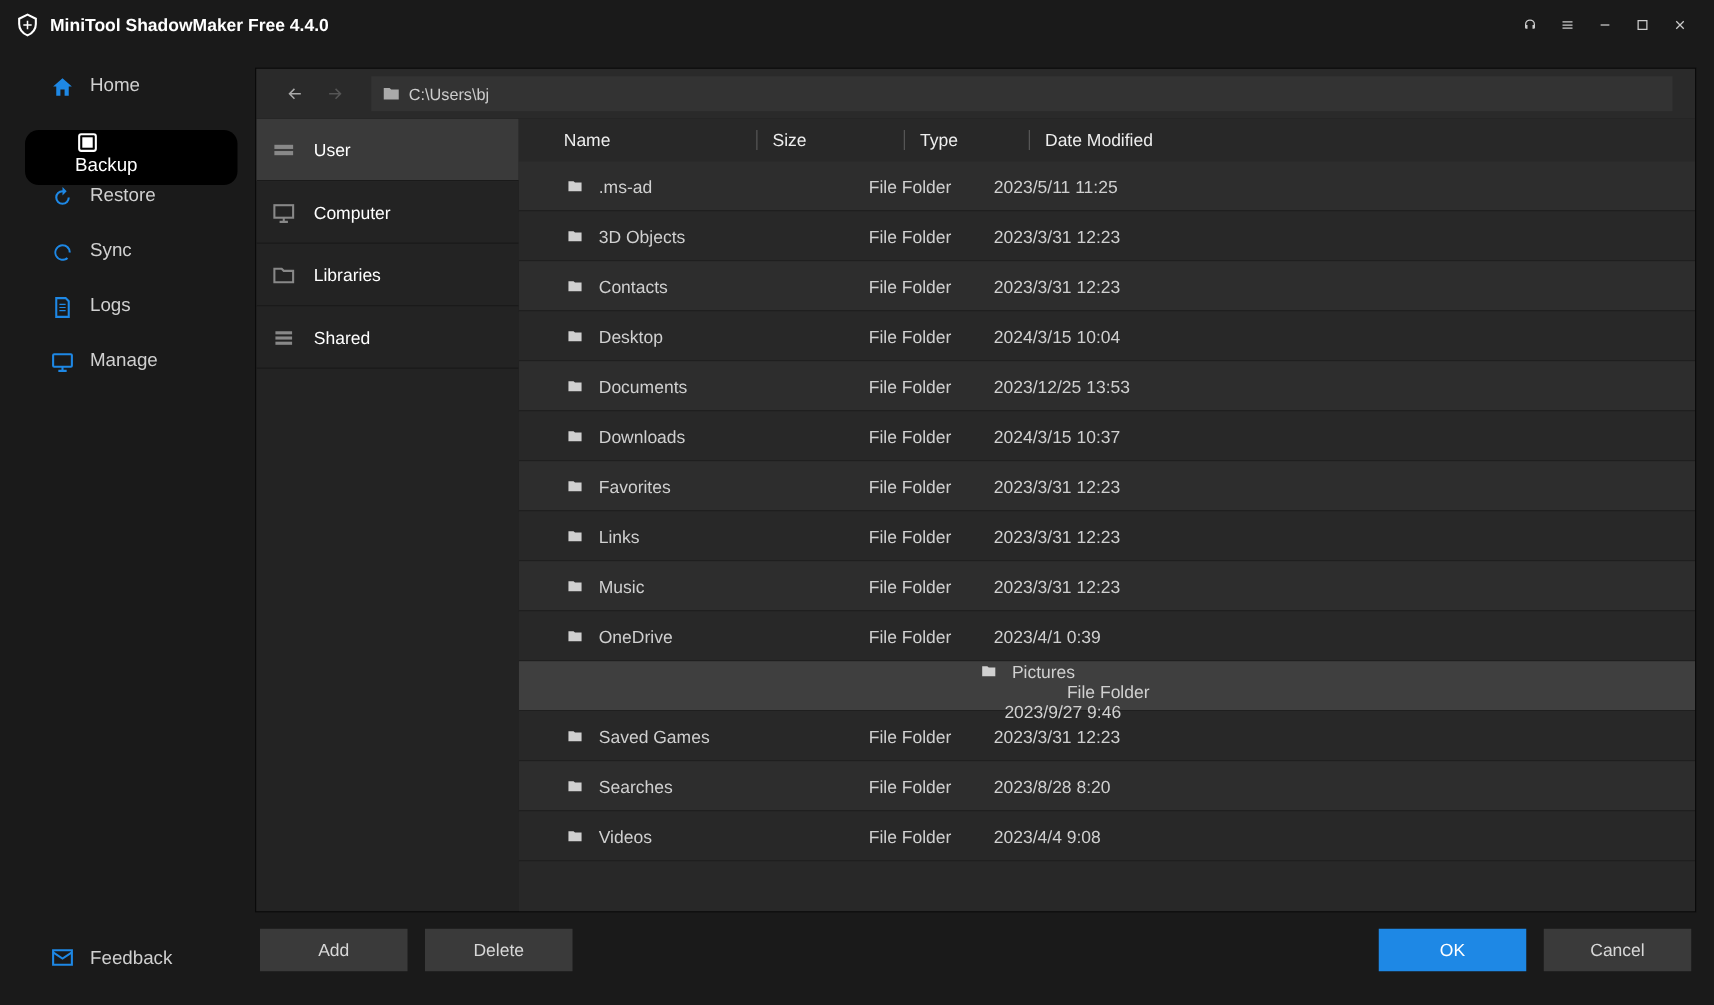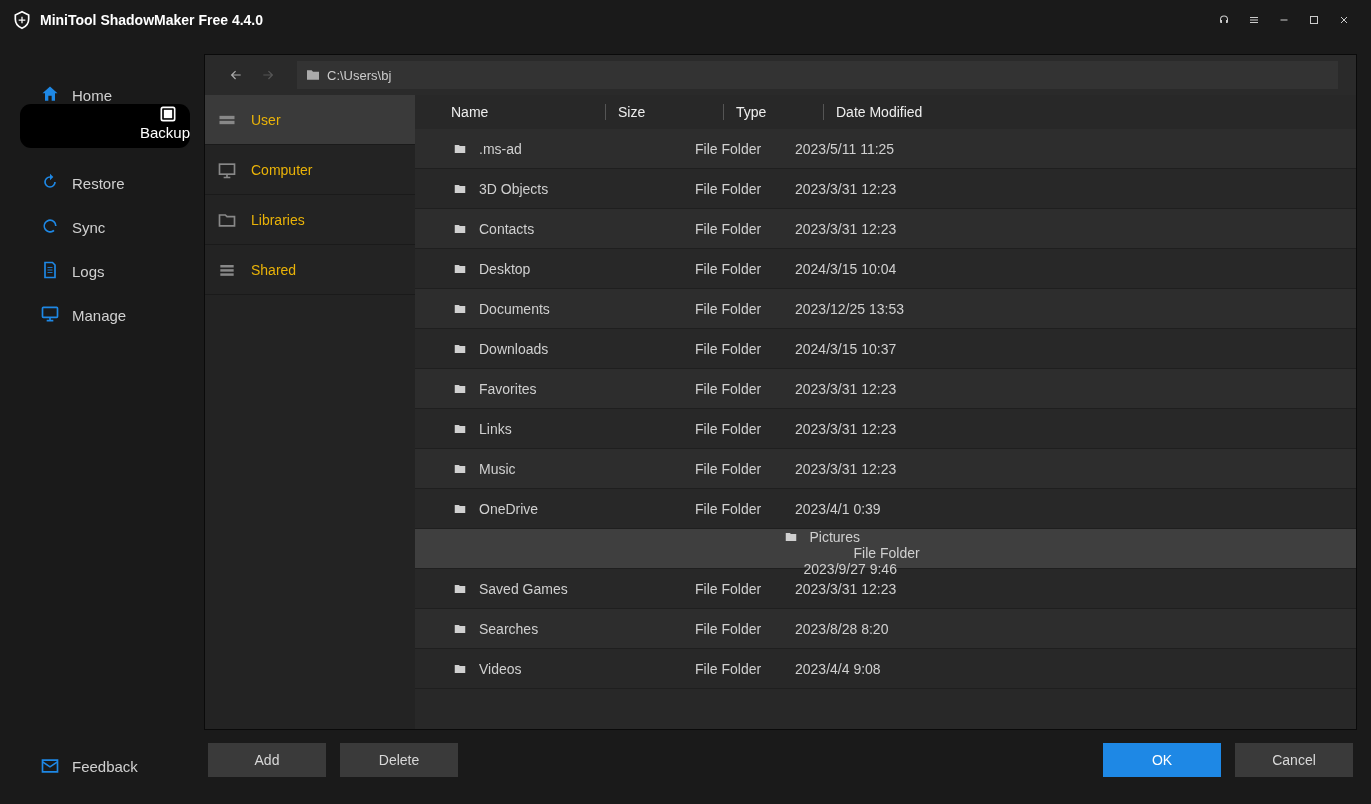--- a/index.html
+++ b/index.html
@@ -8,21 +8,21 @@
 .titlebar { height: 40px; background: #1a1a1a; display: flex; align-items: center; padding: 0 12px; }
 .app-logo { width: 20px; height: 20px; margin-right: 8px; display: flex; align-items: center; justify-content: center; }
 .app-title { color: #fff; font-size: 14px; font-weight: 600; }
 .titlebar-spacer { flex: 1; }
 .titlebar-btn { width: 30px; height: 30px; display: flex; align-items: center; justify-content: center; color: #ccc; cursor: pointer; }
 .titlebar-btn svg { width: 12px; height: 12px; }
 
 .main { flex: 1; display: flex; overflow: hidden; }
 
 .sidebar { width: 200px; background: #1a1a1a; display: flex; flex-direction: column; padding-top: 20px; }
-.nav-item { height: 44px; display: flex; align-items: flex-end; padding-left: 40px; color: #d0d0d0; font-size: 15px; cursor: pointer; position: relative; }
+.nav-item { height: 44px; display: flex; align-items: flex-start; padding-left: 40px; color: #d0d0d0; font-size: 15px; cursor: pointer; position: relative; }
 .nav-item.active { background: #000000; color: #fff; margin: 0 10px 0 20px; border-radius: 11px; flex-direction: column; }
 .nav-item.active .nav-icon { color: #fff; }
 .nav-icon { width: 20px; height: 20px; margin-right: 12px; display: flex; align-items: center; justify-content: center; color: #1e88e5; }
 .nav-item:not(.active) { margin-left: 0; }
 .nav-badge { width: 6px; height: 6px; background: #e62b1e; border-radius: 50%; margin-left: 6px; }
 .sidebar-spacer { flex: 1; }
 .feedback-item { height: 44px; display: flex; align-items: center; padding-left: 40px; color: #d0d0d0; font-size: 15px; cursor: pointer; margin-bottom: 16px; }
 
 .content { flex: 1; background: #1a1a1a; padding: 14px 14px 14px 4px; display: flex; flex-direction: column; }
 .explorer-panel { flex: 1; background: #222; border: 1px solid #0a0a0a; display: flex; flex-direction: column; overflow: hidden; }
@@ -30,21 +30,21 @@
 .path-bar { height: 40px; background: #2a2a2a; display: flex; align-items: center; padding: 0 18px; gap: 6px; }
 .nav-arrow { width: 26px; height: 26px; display: flex; align-items: center; justify-content: center; color: #aaa; cursor: pointer; }
 .nav-arrow.disabled { color: #555; }
 .path-input-wrap { flex: 1; height: 28px; background: #333; display: flex; align-items: center; padding: 0 8px; margin-left: 10px; }
 .path-icon { width: 16px; height: 16px; color: #aaa; margin-right: 6px; }
 .path-text { color: #ccc; font-size: 13px; }
 
 .browser-body { flex: 1; display: flex; overflow: hidden; }
 
 .source-panel { width: 210px; background: #232323; }
-.source-item { height: 50px; display: flex; align-items: center; padding-left: 12px; color: #eab308; font-size: 14px; cursor: pointer; border-bottom: 1px solid #1a1a1a; }
+.source-item { height: 50px; display: flex; align-items: center; padding-left: 12px; color: #ffffff; font-size: 14px; cursor: pointer; border-bottom: 1px solid #1a1a1a; }
 .source-item.selected { background: #3a3a3a; }
 .source-icon { width: 20px; height: 20px; color: #888; margin-right: 14px; display: flex; align-items: center; justify-content: center; }
 
 .file-panel { flex: 1; display: flex; flex-direction: column; background: #282828; position: relative; }
 .file-header { height: 34px; display: flex; align-items: center; padding-left: 36px; font-size: 14px; color: #eee; background: #282828; }
 .col-name { width: 154px; }
 .col-size { width: 118px; border-left: 1px solid #555; padding-left: 12px; }
 .col-type { width: 100px; border-left: 1px solid #555; padding-left: 12px; }
 .col-date { width: 150px; border-left: 1px solid #555; padding-left: 12px; }
 .col-end { border-left: 1px solid #555; padding-left: 12px; flex:1; }

